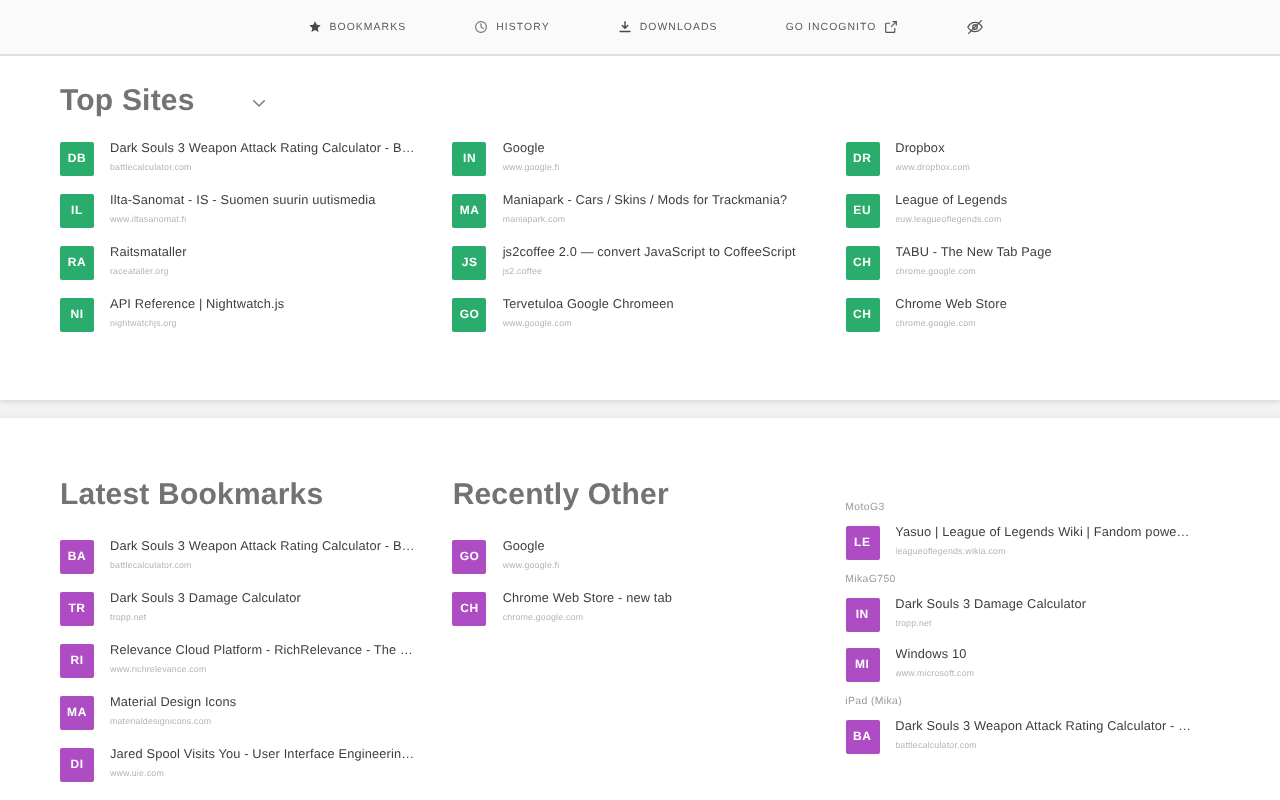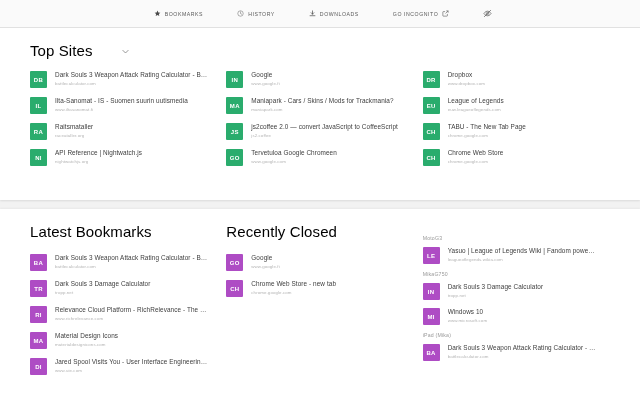--- a/index.html
+++ b/index.html
@@ -49,22 +49,22 @@
   .card.bottom {
     height: 199px;
     margin-top: 9px;
     box-shadow: 0 -1px 2px rgba(0,0,0,0.045);
   }
 
   .card-inner { padding: 14px 30px 0 30px; }
 
   .sec-title {
     font-size: 15px;
-    font-weight: 400;
-    color: #000000;
+    font-weight: 700;
+    color: #737373;
     letter-spacing: 0.1px;
     display: flex;
     align-items: center;
     gap: 28px;
   }
   .chev {
     width: 9px; height: 9px;
     position: relative; top: 1px;
     cursor: pointer;
   }
@@ -292,21 +292,21 @@
           </div>
         </div>
       </div>
 
     </div>
   </div>
 </div>
 
 <div class="card bottom">
   <div class="card-inner">
-    <div class="cols" style="margin-top:0">
+    <div class="cols" style="margin-top:16px">
 
       <div class="col c1">
         <div class="sec-title">Latest Bookmarks</div>
         <div style="margin-top:13px">
           <div class="row">
             <div class="tile purple">BA</div>
             <div class="meta">
               <div class="ttl">Dark Souls 3 Weapon Attack Rating Calculator - Battl...</div>
               <div class="url">battlecalculator.com</div>
             </div>
@@ -336,21 +336,21 @@
             <div class="tile purple">DI</div>
             <div class="meta">
               <div class="ttl">Jared Spool Visits You - User Interface Engineering - ...</div>
               <div class="url">www.uie.com</div>
             </div>
           </div>
         </div>
       </div>
 
       <div class="col c2">
-        <div class="sec-title">Recently Closed</div>
+        <div class="sec-title">Recently Other</div>
         <div style="margin-top:13px">
           <div class="row">
             <div class="tile purple">GO</div>
             <div class="meta">
               <div class="ttl">Google</div>
               <div class="url">www.google.fi</div>
             </div>
           </div>
           <div class="row">
             <div class="tile purple">CH</div>

